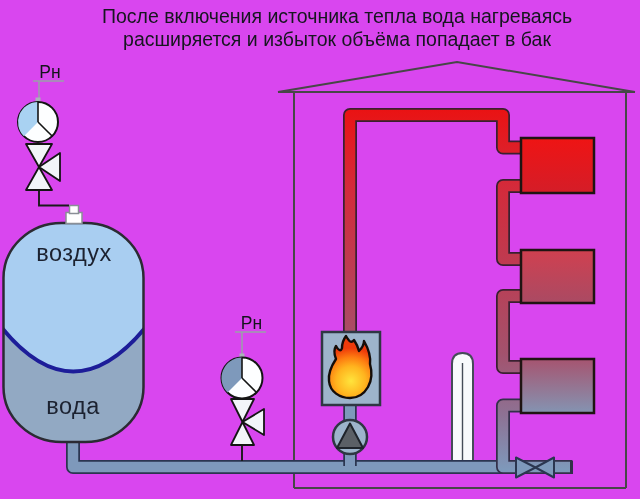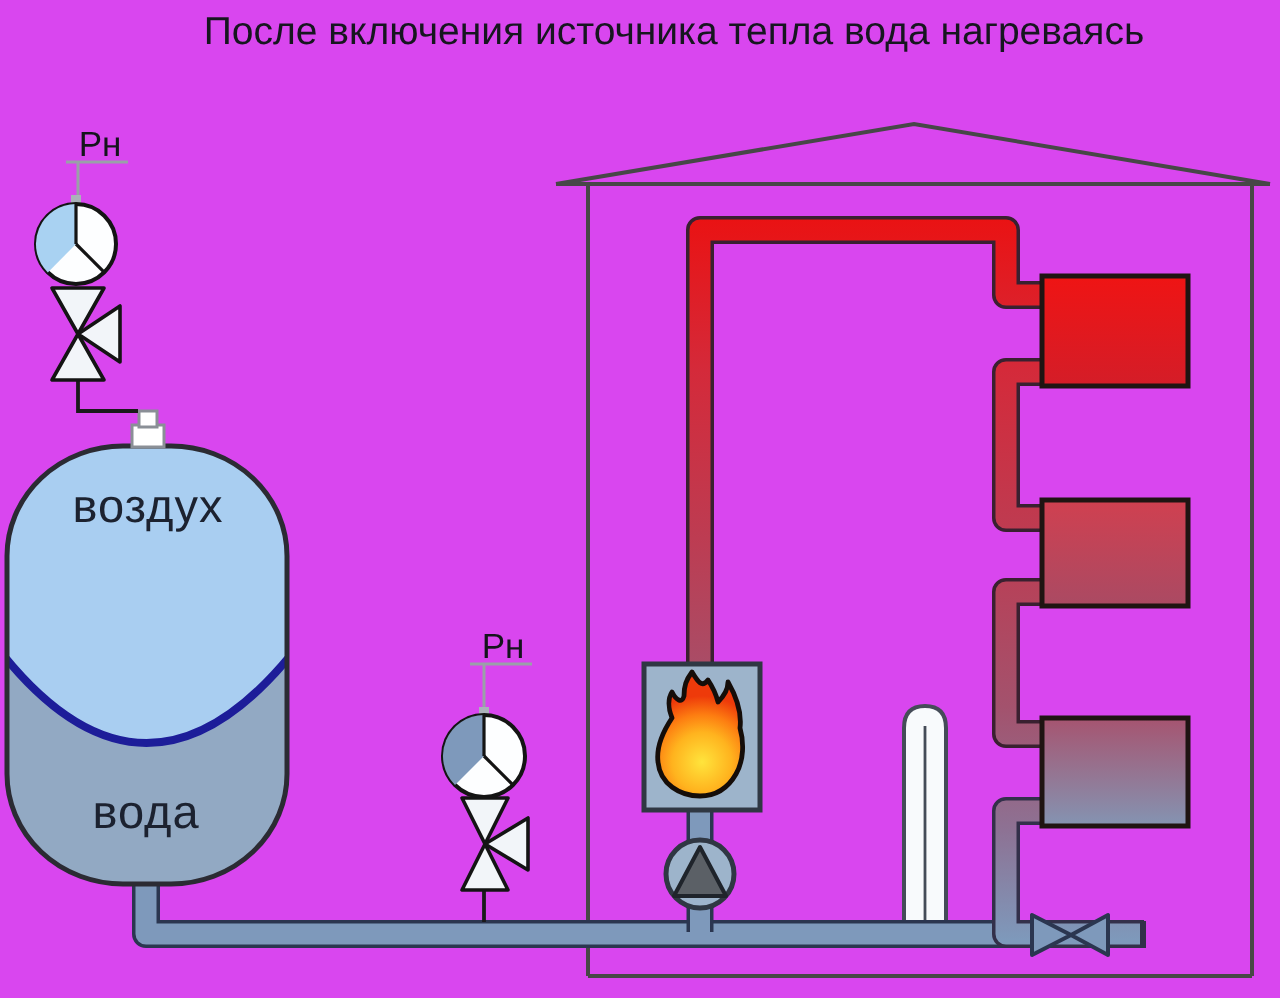--- a/index.html
+++ b/index.html
@@ -19,20 +19,21 @@
   .gaugetxt{font-family:"Liberation Sans","DejaVu Sans",sans-serif;font-size:17.5px;font-weight:500;fill:#14141c;}
   .tanktxt{font-family:"Liberation Sans","DejaVu Sans",sans-serif;font-size:23.5px;font-weight:500;fill:#1c2230;letter-spacing:.5px;}
 </style>
 </head>
 <body>
 
 <div class="stage">
 
   <div class="title">
     <div>После включения источника тепла вода нагреваясь</div>
+    <div>расширяется и избыток объёма попадает в бак</div>
   </div>
 
   <svg width="640" height="499" viewBox="0 0 640 499">
     <defs>
       <linearGradient id="hotGrad" gradientUnits="userSpaceOnUse" x1="0" y1="105" x2="0" y2="470">
         <stop offset="0" stop-color="#eb1111"></stop>
         <stop offset="0.22" stop-color="#d42a3a"></stop>
         <stop offset="0.45" stop-color="#bd3c52"></stop>
         <stop offset="0.68" stop-color="#a3526d"></stop>
         <stop offset="0.85" stop-color="#8d7294"></stop>

